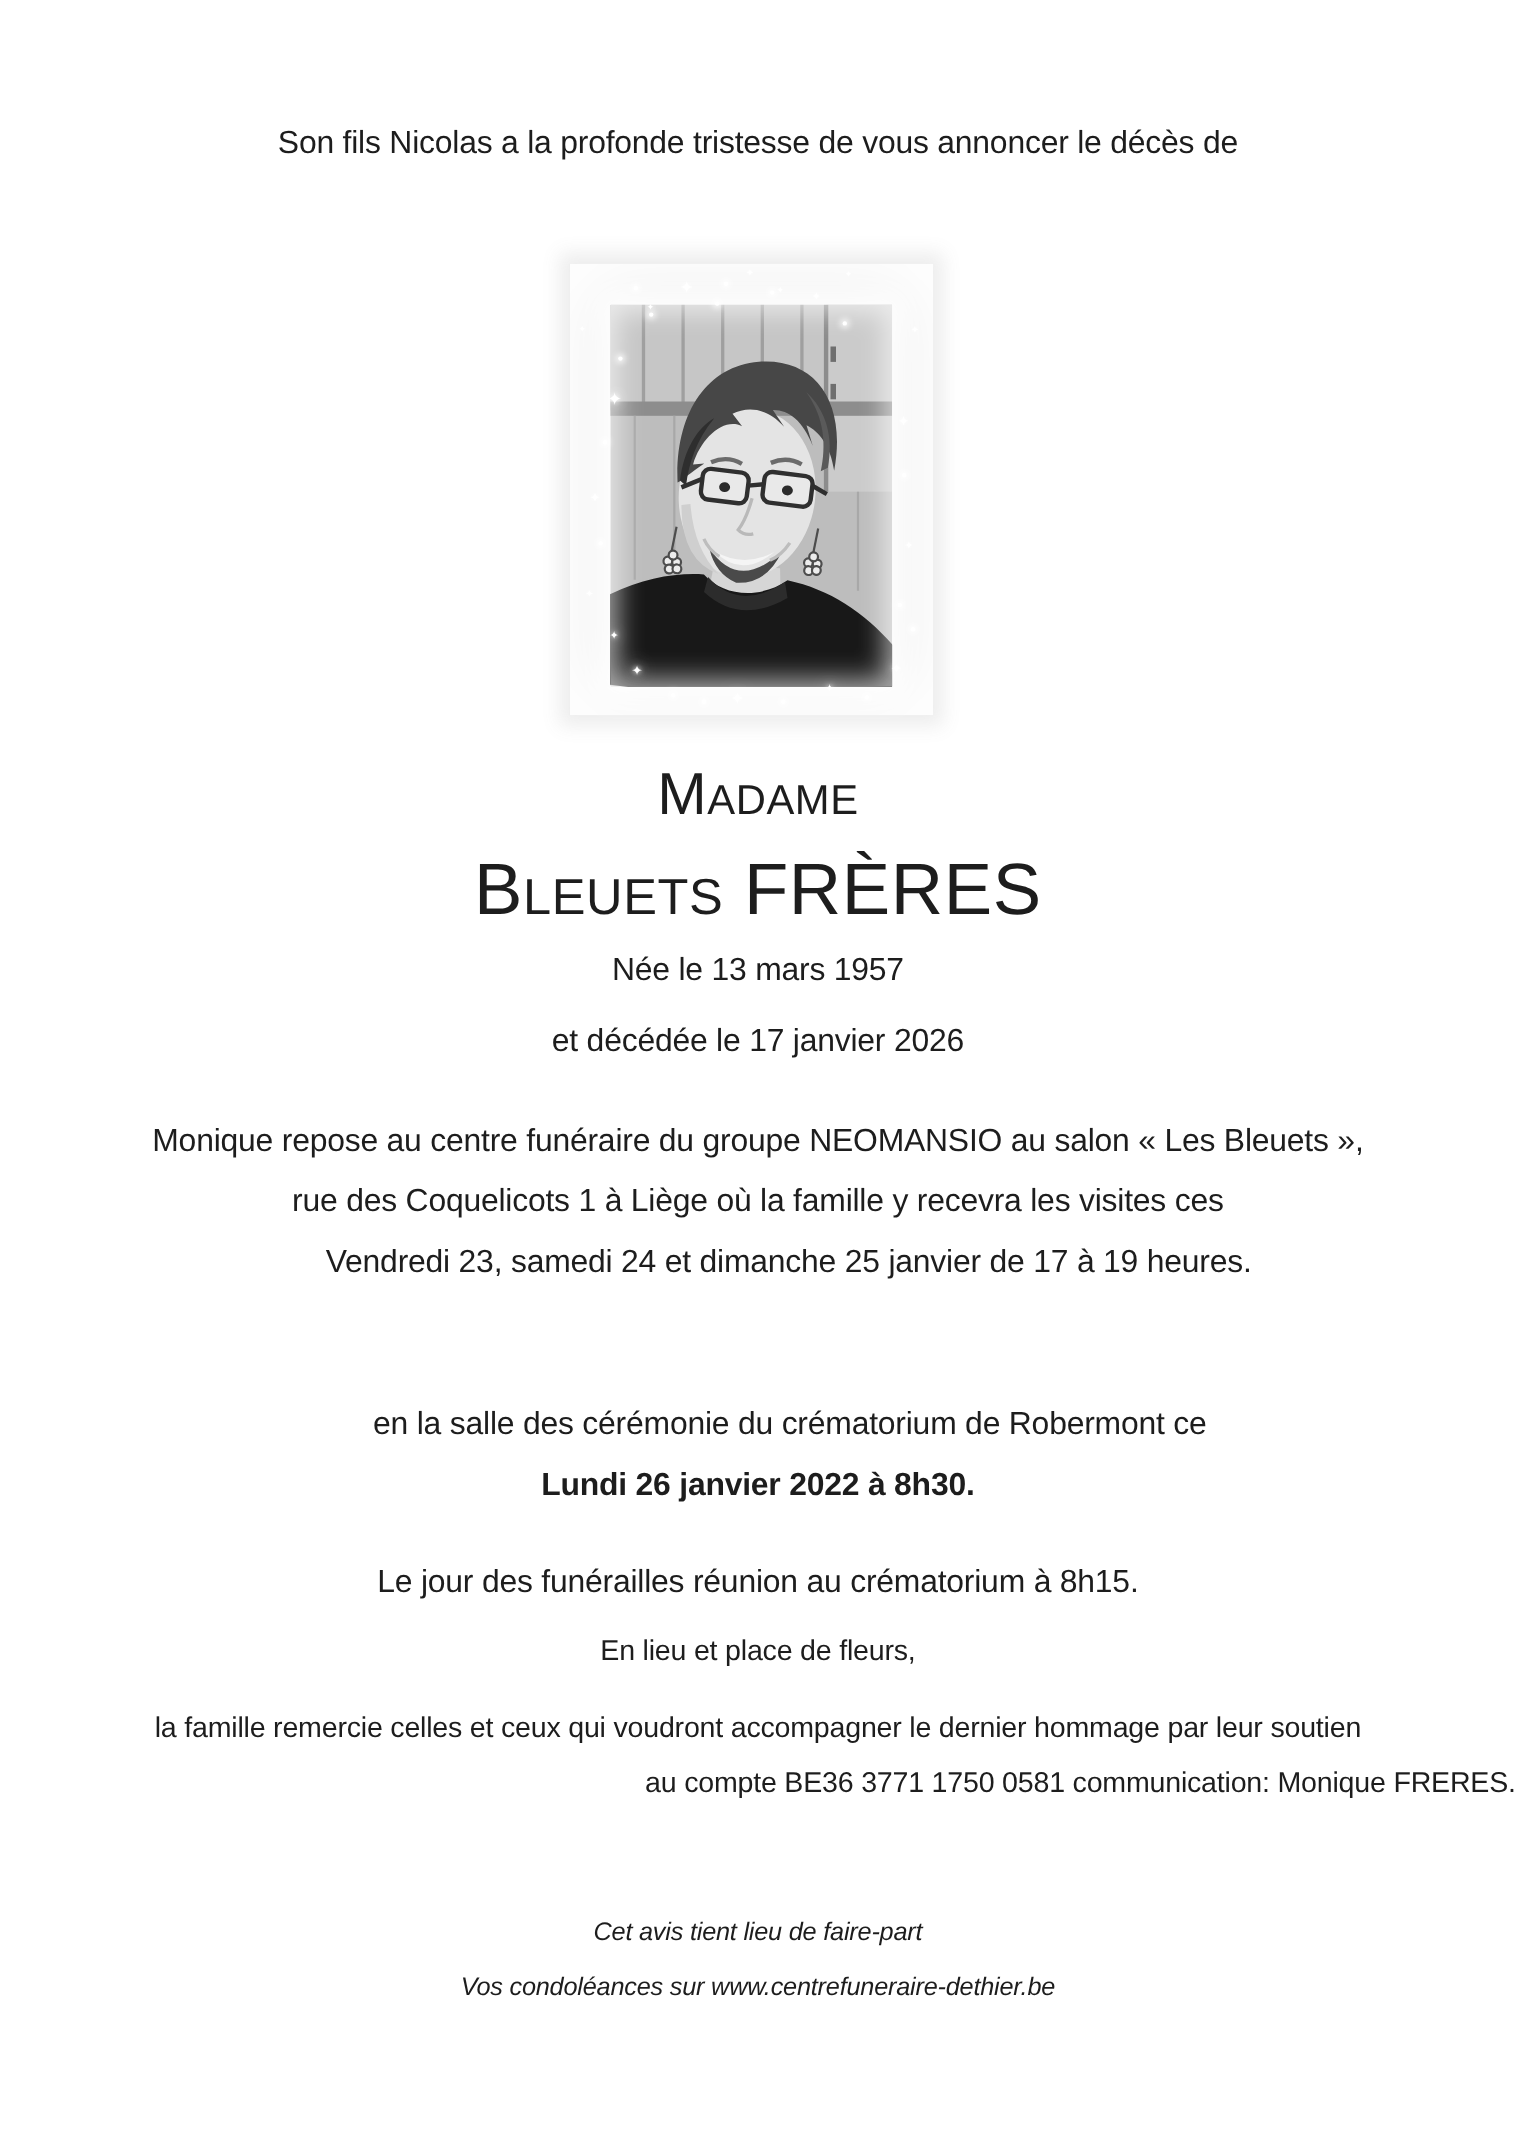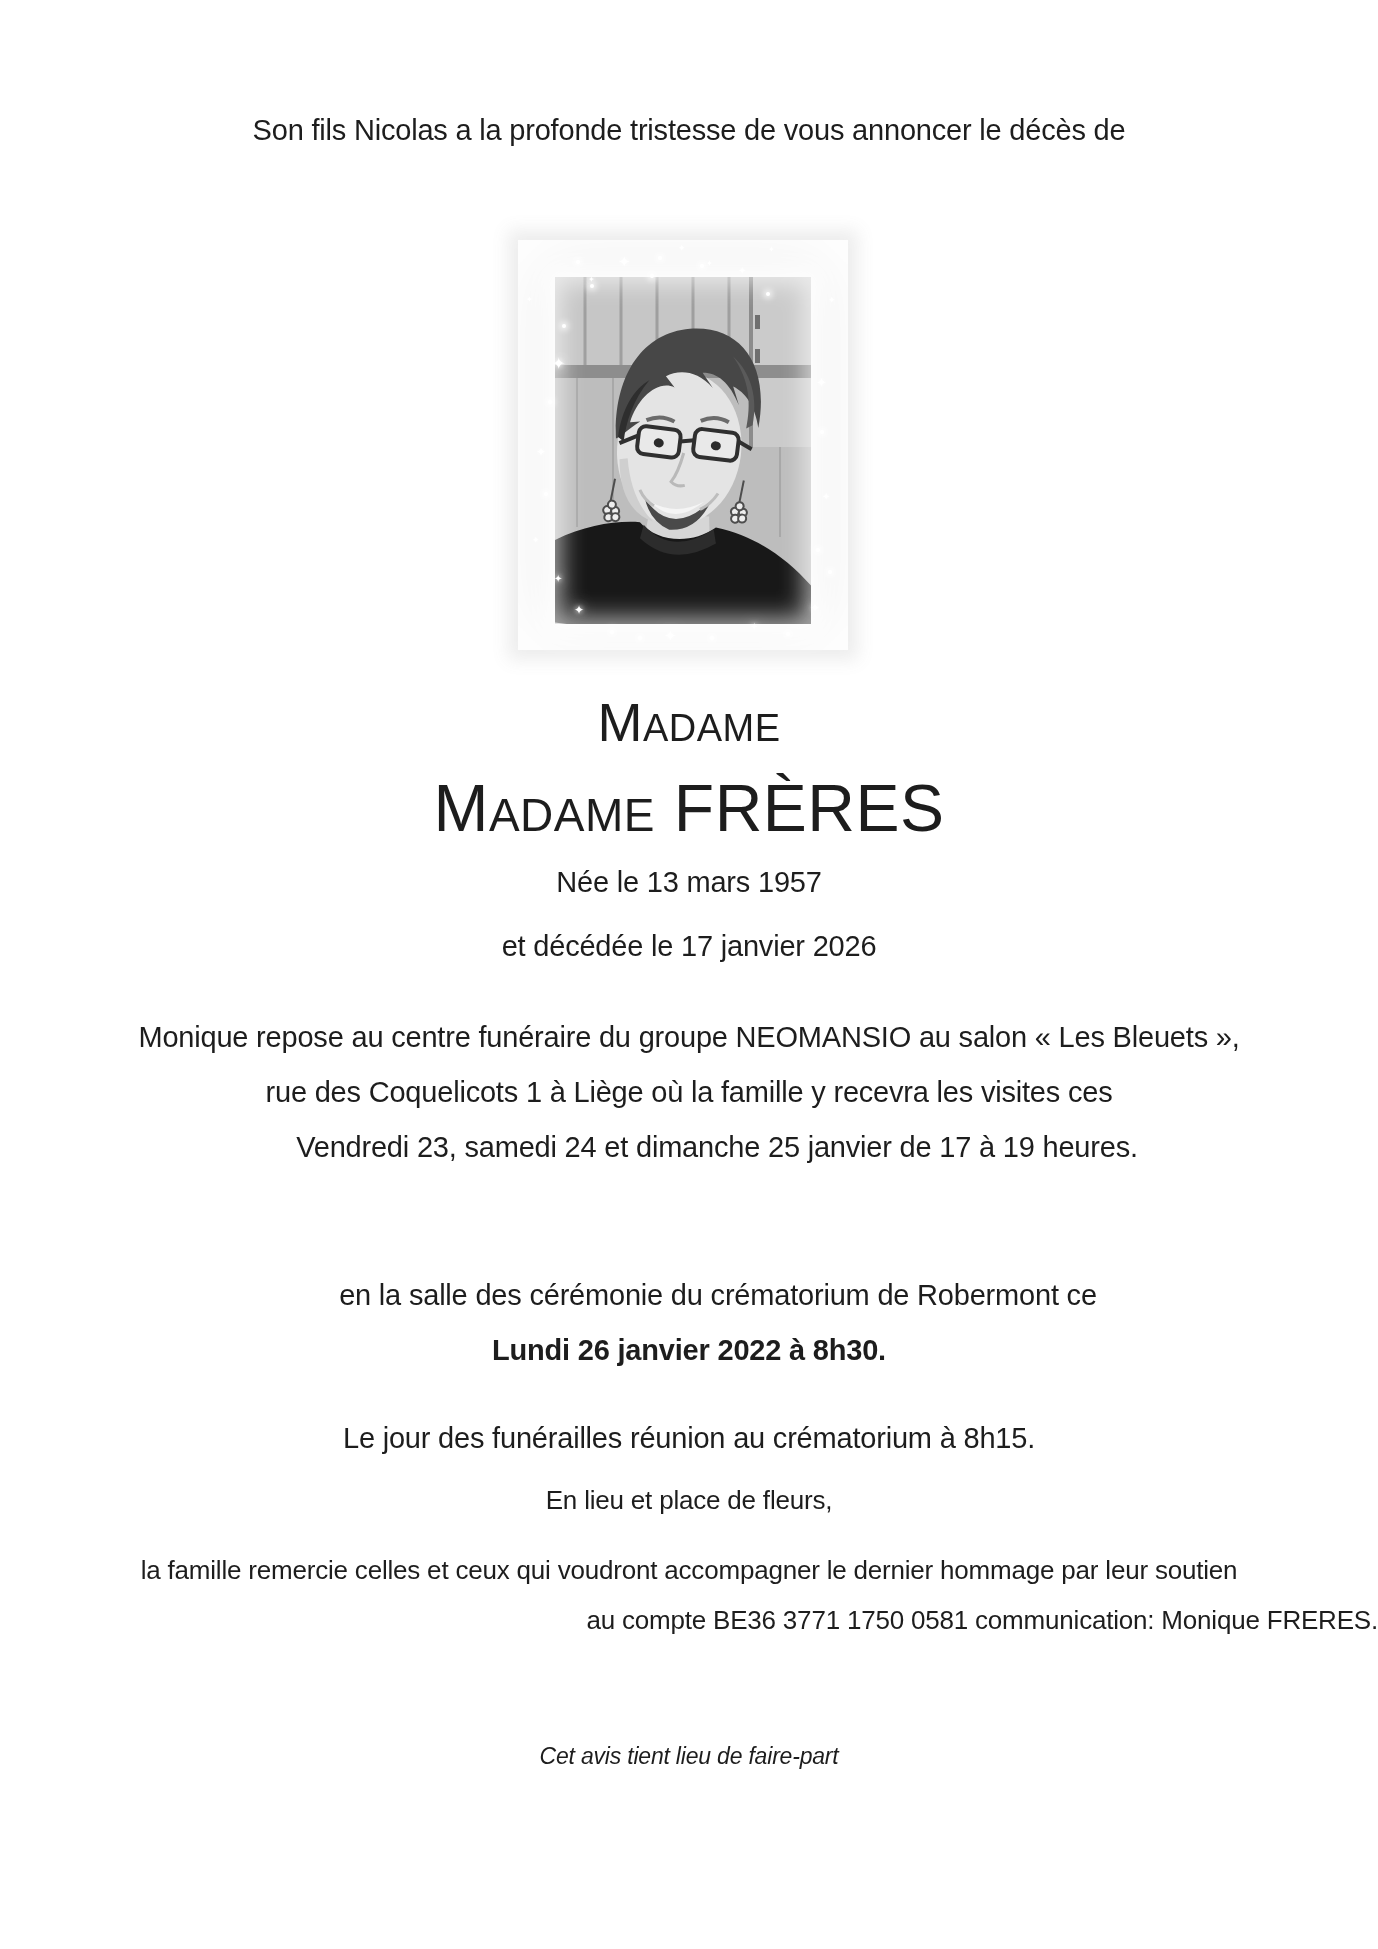--- a/index.html
+++ b/index.html
@@ -193,33 +193,34 @@
         <span class="sparkle-dot" style="left: 268px; top: 392px; width: 4px; height: 4px;"></span>
         <span class="sparkle-dot" style="left: 310px; top: 330px; width: 4px; height: 4px;"></span>
         <span class="sparkle-dot" style="left: 140px; top: 16px; width: 4px; height: 4px;"></span>
         <span class="sparkle-dot" style="left: 58px; top: 20px; width: 4px; height: 4px;"></span>
         <span class="sparkle-dot" style="left: 120px; top: 396px; width: 4px; height: 4px;"></span>
         <span class="sparkle-dot" style="left: 44px; top: 84px; width: 4px; height: 4px;"></span>
       </div>
   </div>
 
   <div class="line title-madame" style="top:695px;">Madame</div>
-  <div class="line title-name" style="top:775px;">Madame FRÈRES</div>
+  <div class="line title-name" style="top:775px;">Bleuets FRÈRES</div>
 
   <div class="line body-text" style="top:864px;">Née le 13 mars 1957</div>
   <div class="line body-text" style="top:928px;">et décédée le 17 janvier 2026</div>
 
   <div class="line body-text" style="top:1019px;">Monique repose au centre funéraire du groupe NEOMANSIO au salon « Les Bleuets »,</div>
   <div class="line body-text" style="top:1074px;">rue des Coquelicots 1 à Liège où la famille y recevra les visites ces</div>
   <div class="line body-text" style="top:1129px;margin-left:28px;">Vendredi 23, samedi 24 et dimanche 25 janvier de 17 à 19 heures.</div>
 
   <div class="line body-text" style="top:1277px;padding-left:29px;">en la salle des cérémonie du crématorium de Robermont ce</div>
   <div class="line body-text bold" style="top:1332px;">Lundi 26 janvier 2022 à 8h30.</div>
 
   <div class="line body-text" style="top:1420px;">Le jour des funérailles réunion au crématorium à 8h15.</div>
 
   <div class="line small-text" style="top:1464px;margin-top:20px;">En lieu et place de fleurs,</div>
   <div class="line small-text" style="top:1554px;">la famille remercie celles et ceux qui voudront accompagner le dernier hommage par leur soutien</div>
   <div class="line small-text" style="top:1604px;text-align:right;">au compte BE36 3771 1750 0581 communication: Monique FRERES.</div>
 
   <div class="line italic" style="top:1742px;">Cet avis tient lieu de faire-part</div>
+  <div class="line italic" style="top:1792px;">Vos condoléances sur www.centrefuneraire-dethier.be</div>
 
 </div>
 
 </body></html>

